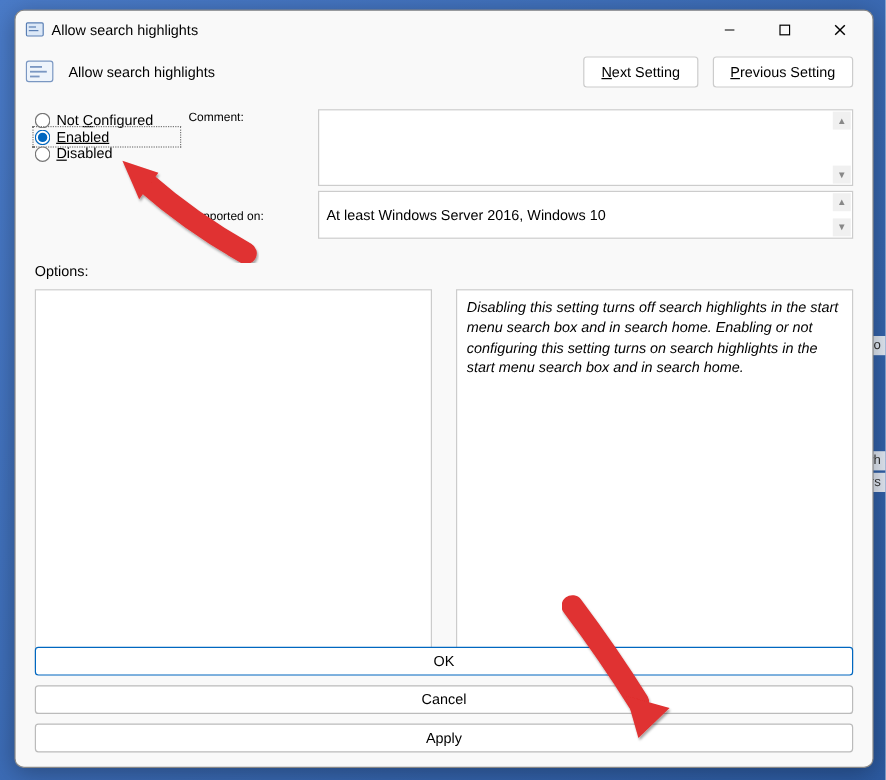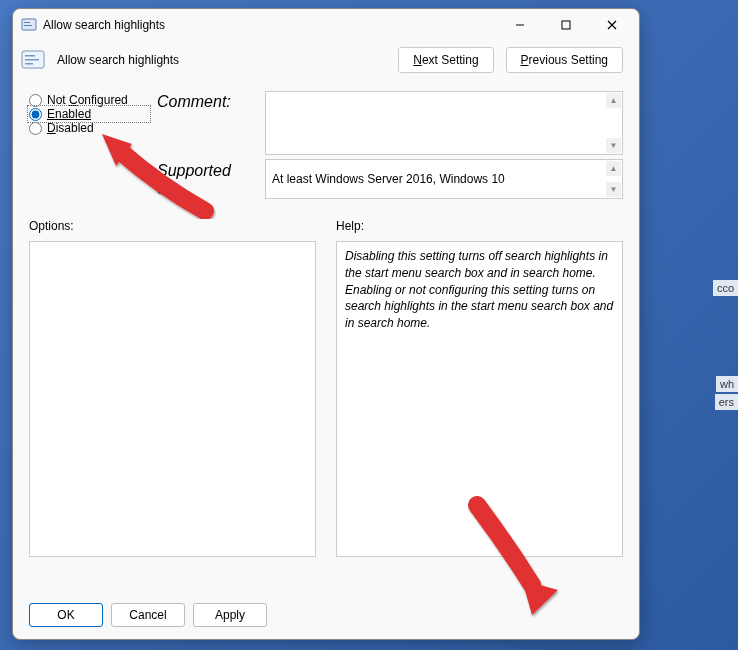--- a/index.html
+++ b/index.html
@@ -9,21 +9,21 @@
       background: linear-gradient(135deg, #4a7bc8 0%, #2c5aa0 100%);
       width: 738px;
       height: 650px;
       overflow: hidden;
       position: relative;
     }
     .window {
       position: absolute;
       top: 8px;
       left: 12px;
-      width: 628px;
+      width: 716px;
       height: 632px;
       background: #f9f9f9;
       border: 1px solid #888;
       border-radius: 8px;
       box-shadow: 0 4px 20px rgba(0,0,0,.3);
       display: flex;
       flex-direction: column;
     }
     .titlebar {
       height: 32px;
@@ -56,39 +56,41 @@
       display: grid;
       grid-template-columns: 120px 100px 1fr;
       gap: 4px 8px;
       padding: 8px 16px 4px 16px;
       align-items: start;
     }
     .radio-col { display: flex; flex-direction: column; padding-top: 2px; }
     .radio-item { display: flex; align-items: center; gap: 5px; cursor: pointer; position: relative; }
     .radio-item input { accent-color: #0067c0; }
     .radio-item.sel { outline: 1px dotted #777; outline-offset: 1px; padding-right: 3px; text-decoration: underline; }
-    .lbl-col { font-size: 16px; padding-top: 2px; font-style: italic; }
+    .lbl-col { font-size: 10px; padding-top: 2px; }
     .comment-box, .supported-box, .options-box, .help-box {
       background: #fff;
       border: 1px solid #ccc;
       font-size: 12px;
     }
     .comment-box { height: 64px; position: relative; padding: 4px 18px 4px 6px; color: #333; }
     .supported-box { height: 40px; position: relative; padding: 4px 18px 4px 6px; display: flex; align-items: center; }
     .scroll-arrows { position: absolute; right: 1px; top: 1px; bottom: 1px; width: 15px; display: flex; flex-direction: column; }
     .scroll-arrows .arr { flex: 0 0 auto; height: 15px; background: #f0f0f0; display: flex; align-items: center; justify-content: center; color: #888; font-size: 8px; cursor: pointer; }
     .scroll-arrows .spacer { flex: 1; }
     .lower-labels { display: grid; grid-template-columns: 1fr 1fr; padding: 16px 16px 4px; gap: 20px; }
     .lower-panels { display: grid; grid-template-columns: 1fr 1fr; padding: 4px 16px 8px; gap: 20px; flex: 1; min-height: 0; font-style: italic; }
     .options-box { height: 316px; }
     .help-box { height: 316px; padding: 6px 8px; line-height: 1.4; overflow: hidden; }
     .footer {
       padding: 8px 16px 12px;
       display: flex;
+      justify-content: flex-end;
       gap: 8px;
+      flex-direction: column;
     }
     .btn {
       min-width: 74px;
       padding: 4px 12px;
       background: #fff;
       border: 1px solid #bbb;
       border-radius: 3px;
       font-size: 12px;
       cursor: pointer;
     }
@@ -187,21 +189,20 @@
       <div class="scroll-arrows">
         <div class="arr">▲</div>
         <div class="spacer"></div>
         <div class="arr">▼</div>
       </div>
     </div>
   </div>
 
   <div class="lower-labels">
     <div>Options:</div>
-    <div>Help:</div>
   </div>
 
   <div class="lower-panels">
     <div class="options-box"></div>
     <div class="help-box">
       <span>Disabling this setting turns off search highlights in the start menu search box and in search home. Enabling or not configuring this setting turns on search highlights in the start menu search box and in search home.</span>
     </div>
   </div>
 
   <div class="footer">

